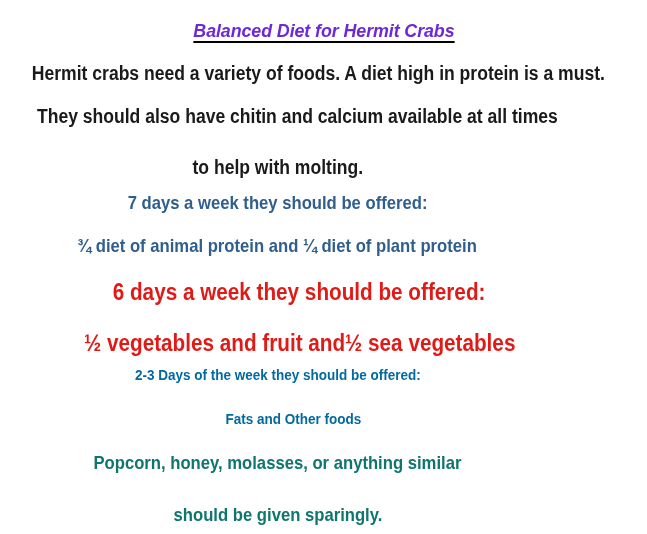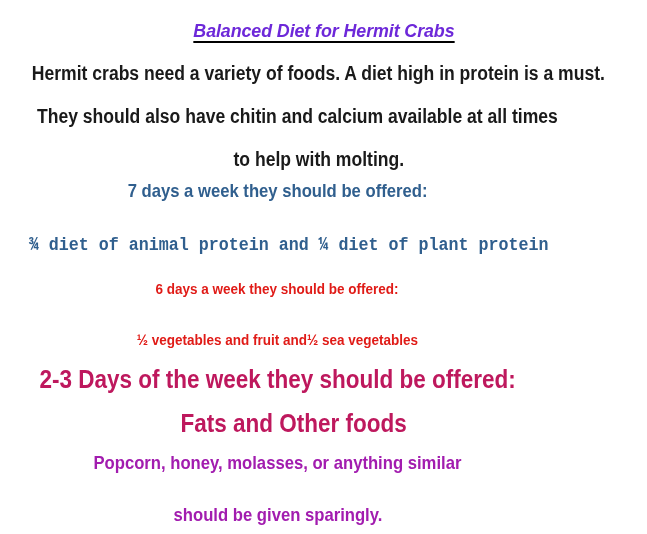--- a/index.html
+++ b/index.html
@@ -71,30 +71,30 @@
     padding: 0;
   }
   .line .txt {
     display: inline-block;
     transform: scaleX(0.9);
     transform-origin: center;
   }
 
   .line-black  { color: #1a1a1a; font-size: 19.5px; }
   .line-blue   { color: #305f8e; font-size: 18.5px; }
-  .line-red    { color: #e01b17; font-size: 15px; }
-  .line-orange { color: #be185d; font-size: 25px; }
-  .line-purple { color: #a21caf; font-size: 18.5px; }
+  .line-red    { color: #e01b17; font-size: 23px; margin-left: 22px; }
+  .line-orange { color: #0369a1; font-size: 15px; }
+  .line-purple { color: #0f766e; font-size: 18.5px; }
 
   
   .ln-0  { top: 64px;  }
   .ln-1  { top: 107px; margin-left: 8px; }
-  .ln-2  { top: 150px; padding-left: 41px; }
-  .ln-3  { top: 182px; }
-  .ln-4  { top: 237px; font-family: Liberation Mono, monospace; }
+  .ln-2  { top: 158px; }
+  .ln-3  { top: 194px; }
+  .ln-4  { top: 237px; }
   .ln-5  { top: 281px; }
   .ln-6  { top: 332px; }
   .ln-7  { top: 367px; }
   .ln-8  { top: 411px; margin-left: 16px; }
   .ln-9  { top: 454px; }
   .ln-10 { top: 506px; }
 </style>
 </head>
 <body>
 

